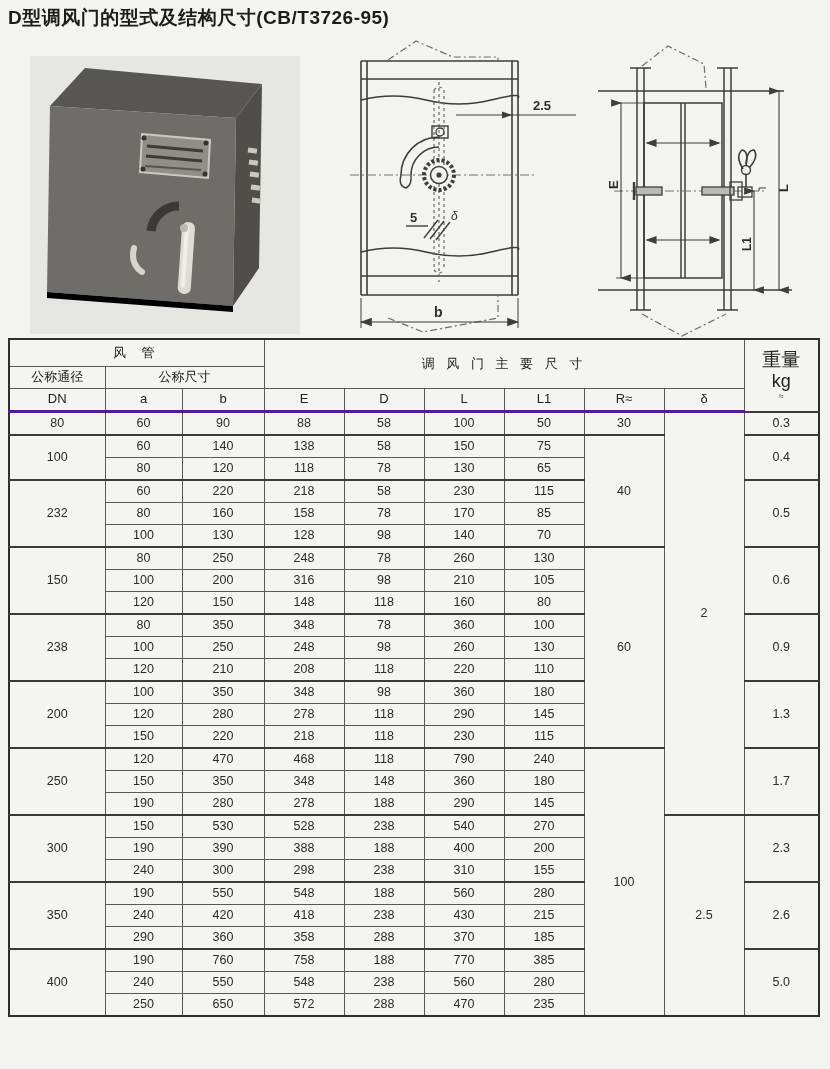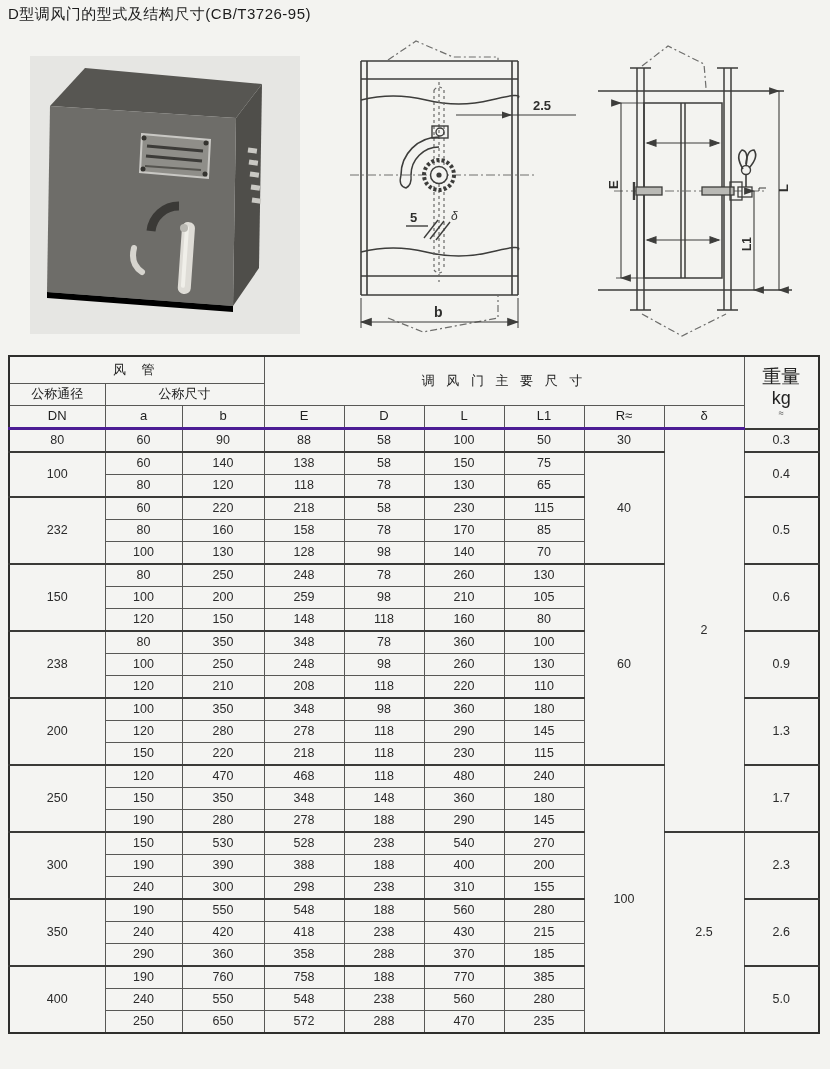--- a/index.html
+++ b/index.html
@@ -1,25 +1,25 @@
 <!DOCTYPE html>
 <html><head>
 <meta charset="utf-8">
 <style>
   html,body{margin:0;padding:0;}
   body{width:830px;height:1069px;background:#ececea;font-family:"Liberation Sans",sans-serif;}
   .page{position:relative;width:830px;height:1069px;background:#f3f3f0;overflow:hidden;}
-  .page-title{position:absolute;left:8px;top:5px;font-size:15px;font-weight:normal;color:#1c1c1c;letter-spacing:.5px;}
+  .page-title{position:absolute;left:8px;top:5px;font-size:19px;font-weight:bold;color:#1c1c1c;letter-spacing:.5px;}
   .fig{position:absolute;}
   #fig-photo{left:30px;top:56px;}
   #fig-front{left:348px;top:38px;}
   #fig-side{left:594px;top:38px;}
   svg text{font-family:"Liberation Sans",sans-serif;fill:#2e2e2c;}
   
-  table.dim{position:absolute;left:8px;top:355px;border-collapse:collapse;table-layout:fixed;
+  table.dim{position:absolute;left:8px;top:338px;border-collapse:collapse;table-layout:fixed;
     background:#f4f4f2;color:#2b2b2b;font-size:12.5px;}
   table.dim th,table.dim td{border:1px solid #585856;text-align:center;vertical-align:middle;
     padding:0;height:21px;line-height:1.15;overflow:hidden;}
   table.dim{border:2px solid #2e2e2c;}
   table.dim thead th{font-weight:normal;font-size:13px;color:#222;}
   table.dim thead tr:last-child th{border-bottom:3px solid #4c1d95;}
   table.dim thead tr:first-child th{height:26px;}
   table.dim td.group-top,table.dim th{border-top-color:#3c3c3a;}
   table.dim td.group-top{border-top-width:2px;border-top-color:#3a3a38;}
   .wt-title{font-weight:normal;font-size:19px;display:block;}
@@ -328,21 +328,21 @@
           <td class="group-top">248</td>
           <td class="group-top">78</td>
           <td class="group-top">260</td>
           <td class="group-top">130</td>
           <td rowspan="9" class="group-top">60</td>
           <td rowspan="3" class="group-top">0.6</td>
         </tr>
         <tr>
           <td>100</td>
           <td>200</td>
-          <td>259</td>
+          <td>316</td>
           <td>98</td>
           <td>210</td>
           <td>105</td>
         </tr>
         <tr>
           <td>120</td>
           <td>150</td>
           <td>148</td>
           <td>118</td>
           <td>160</td>
@@ -399,21 +399,21 @@
           <td>118</td>
           <td>230</td>
           <td>115</td>
         </tr>
         <tr>
           <td rowspan="3" class="group-top">250</td>
           <td class="group-top">120</td>
           <td class="group-top">470</td>
           <td class="group-top">468</td>
           <td class="group-top">118</td>
-          <td class="group-top">480</td>
+          <td class="group-top">790</td>
           <td class="group-top">240</td>
           <td rowspan="12" class="group-top">100</td>
           <td rowspan="3" class="group-top">1.7</td>
         </tr>
         <tr>
           <td>150</td>
           <td>350</td>
           <td>348</td>
           <td>148</td>
           <td>360</td>

